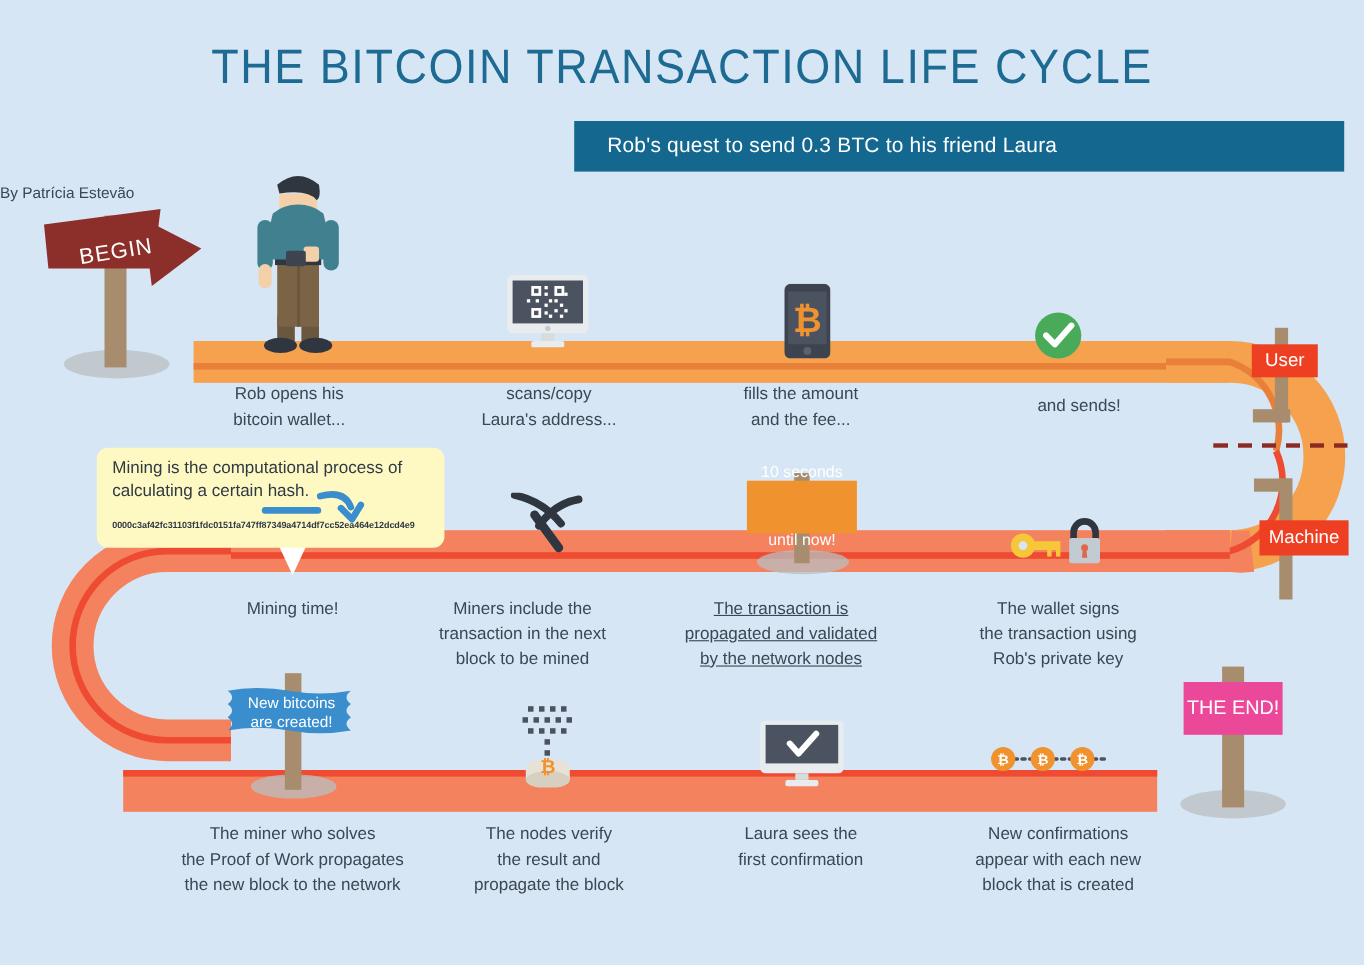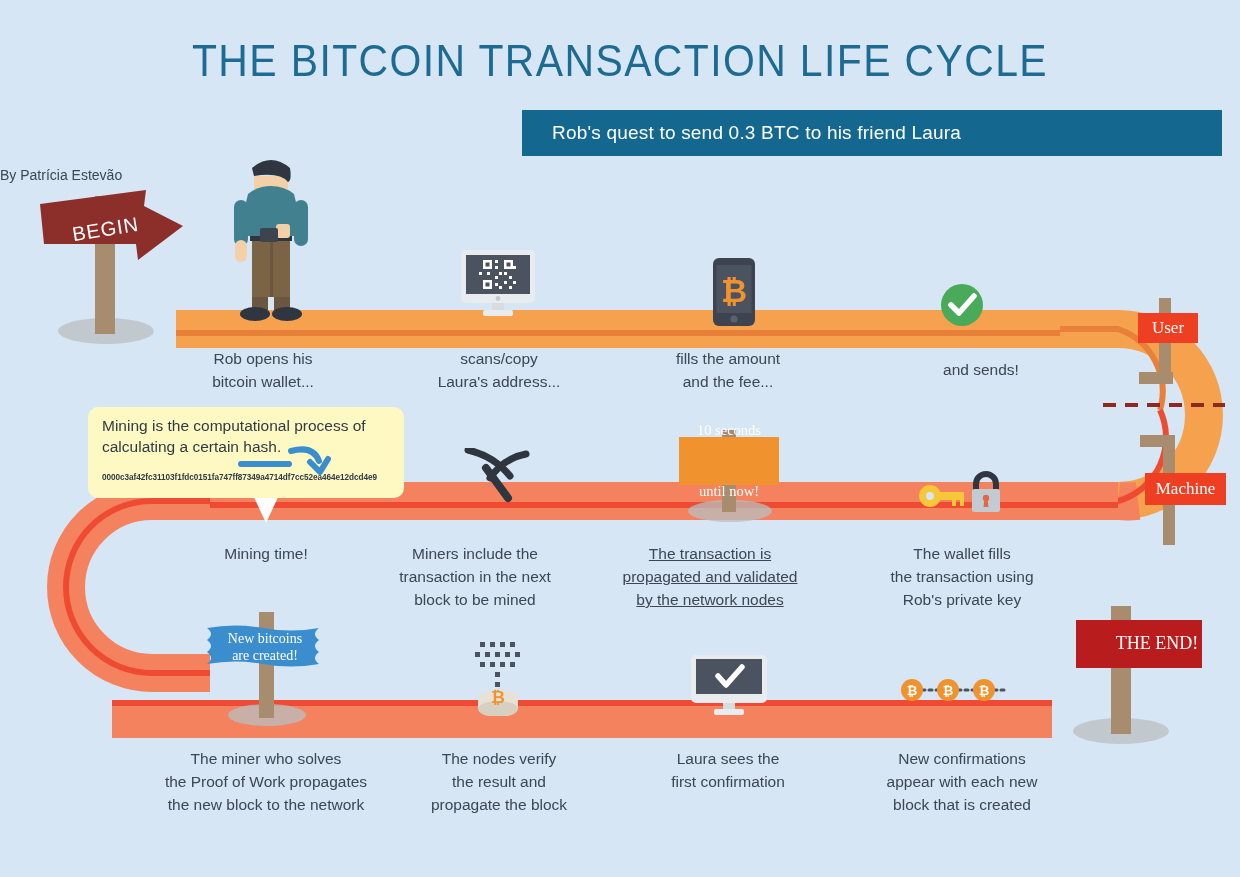--- a/index.html
+++ b/index.html
@@ -43,30 +43,30 @@
   .road-line{background:#e8803a;}
   .road-line.red{background:#ee4b32;}
 
   
   .post{background:#a78c6e;position:absolute;}
   .post-shadow{
     position:absolute;background:#b9bdc0;border-radius:50%;
     opacity:.75;
   }
   .sign-board{position:absolute;display:flex;align-items:center;justify-content:center;
-    text-align:right;color:#fff;line-height:1.18;font-family:Liberation Serif, serif;}
+    text-align:right;color:#fff;line-height:1.18;}
   #begin-label{
     position:absolute;left:72px;top:218px;
     color:#fff;font-size:20px;letter-spacing:1px;
     transform:rotate(-9deg);
     font-family:"Liberation Sans Narrow","Liberation Sans",sans-serif;
   }
 
   .redsign{background:#ee3f23;}
-  .bluesign{background:#b91c1c;padding-left:36px;}
+  .bluesign{background:#ec4899;}
   .orangesign{background:#f0922e;gap:44px;}
 
   
   .caption{
     position:absolute;text-align:center;color:#3b4752;
     font-size:15.5px;line-height:1.48;
   }
 
   
   #bubble{
@@ -279,21 +279,21 @@
     <div>Miners include the</div>
     <div>transaction in the next</div>
     <div>block to be mined</div>
   </div>
   <div class="caption" style="left:607px;top:543px;width:206px;text-decoration:underline;">
     <div>The transaction is</div>
     <div>propagated and validated</div>
     <div>by the network nodes</div>
   </div>
   <div class="caption" style="left:859px;top:543px;width:206px;">
-    <div>The wallet fills</div>
+    <div>The wallet signs</div>
     <div>the transaction using</div>
     <div>Rob's private key</div>
   </div>
 
   <div class="abs post-shadow" style="left:228px;top:704px;width:78px;height:22px;"></div>
   <div class="abs post" style="left:259px;top:612px;width:15px;height:106px;"></div>
   <svg class="abs" style="left:203px;top:620px;" width="124" height="56" viewBox="0 0 124 56">
     <path d="M 4 8 q 8 6 0 12 q 8 6 0 12 q 8 6 0 12 q 28 -5 56 0 q 28 5 56 0 q -8 -6 0 -12 q -8 -6 0 -12 q -8 -6 0 -12 q -28 5 -56 0 q -28 -5 -56 0 z" fill="#3a8ecd"></path>
   </svg>
   <div class="abs sign-board" style="left:203px;top:626px;width:124px;height:44px;font-size:14px;flex-direction:column;">

